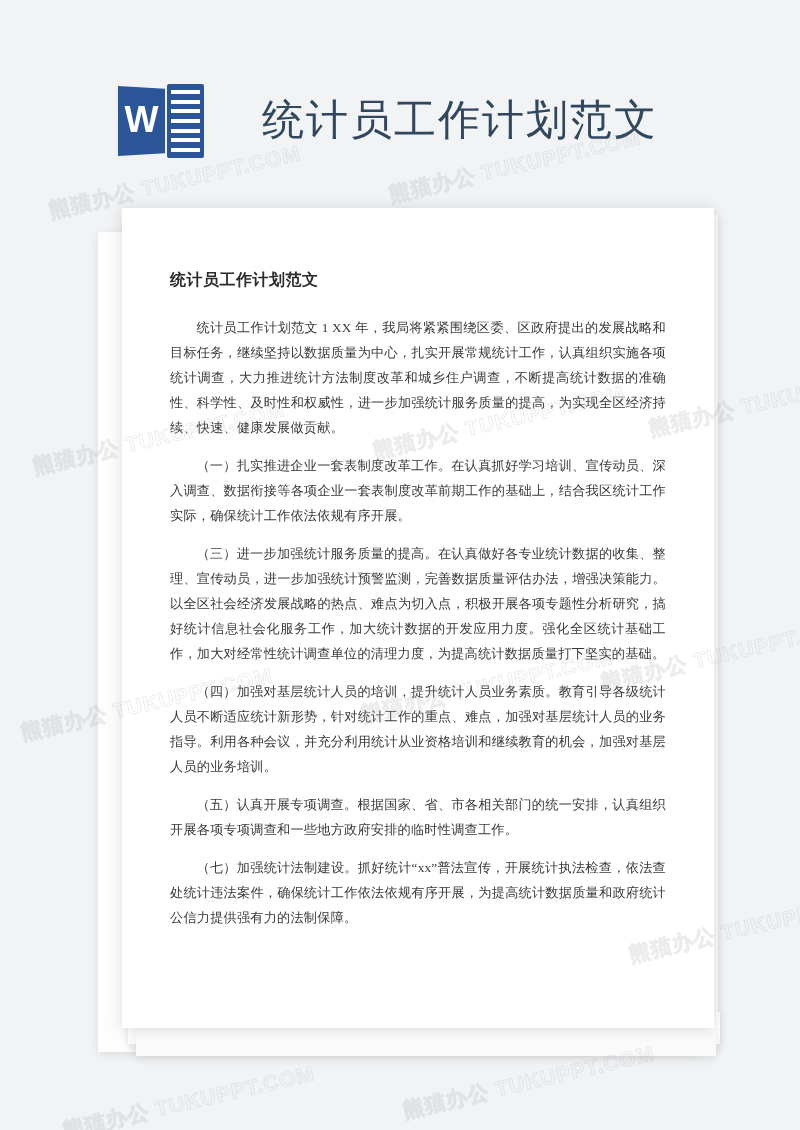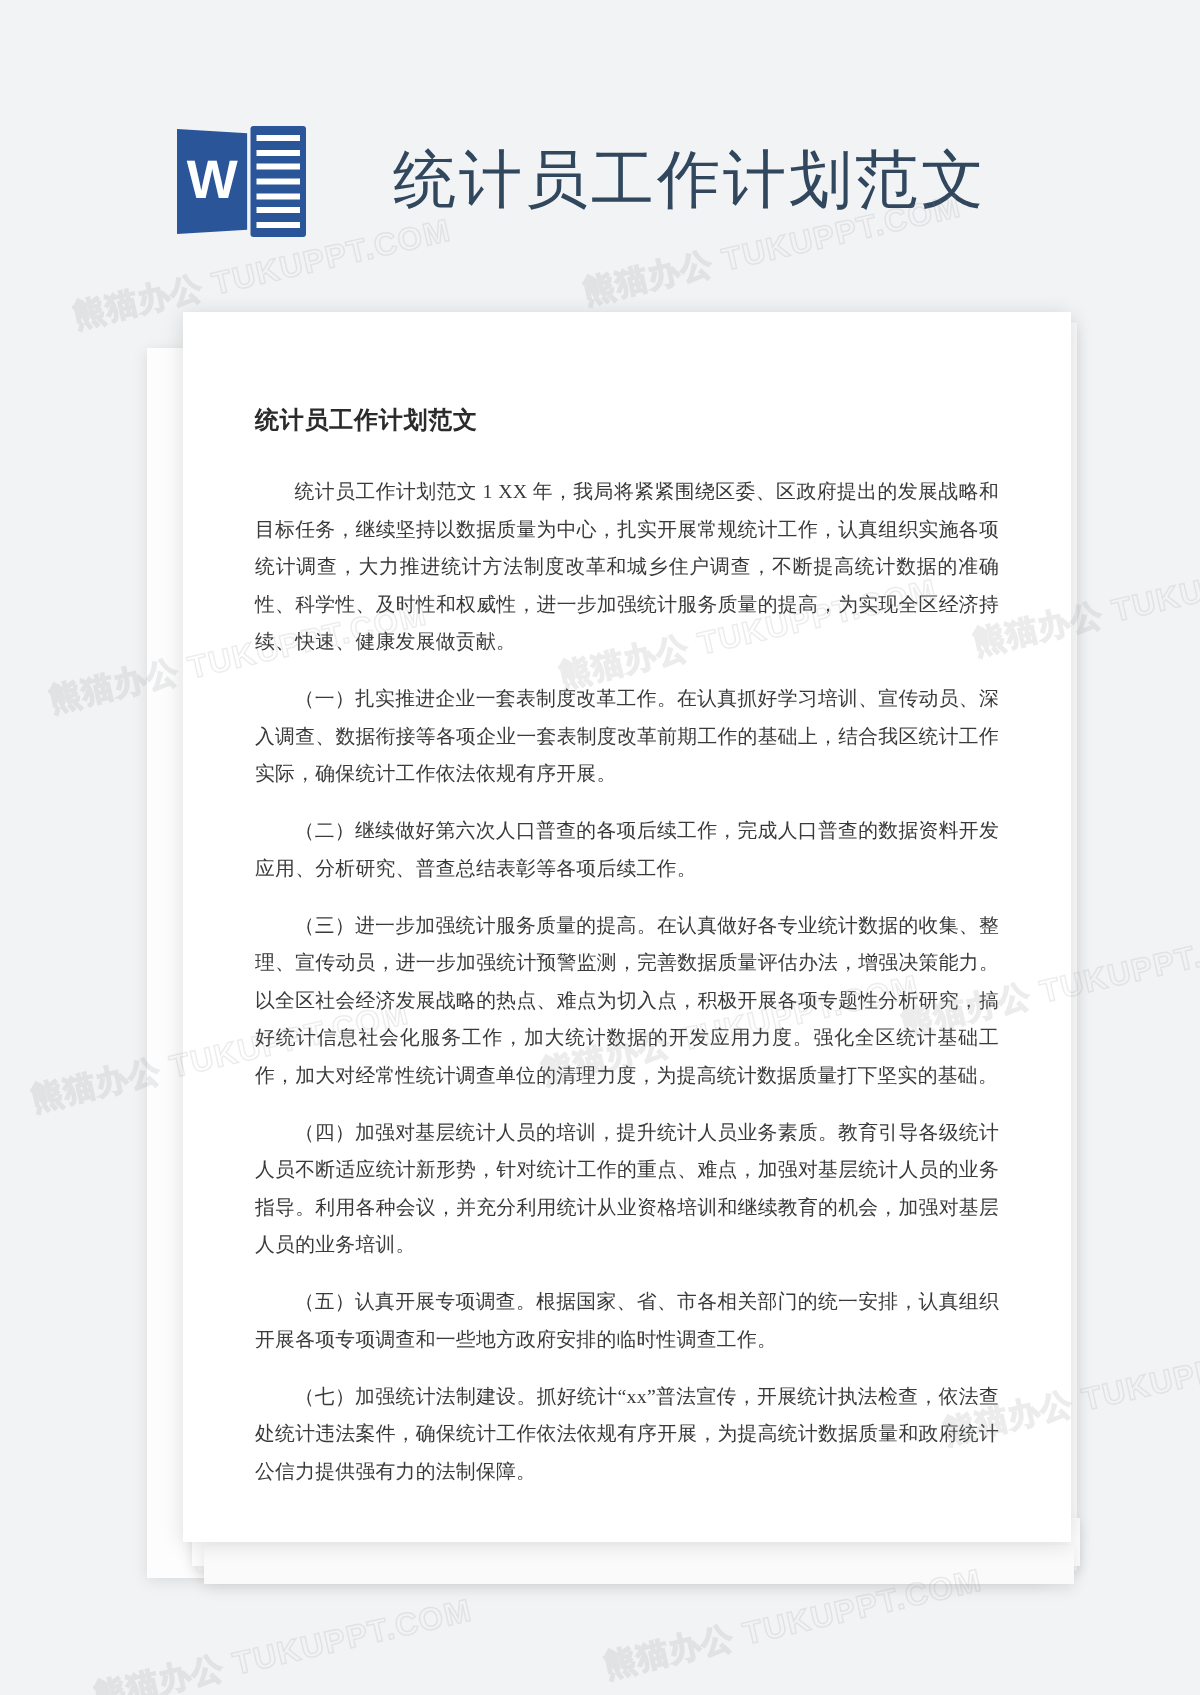--- a/index.html
+++ b/index.html
@@ -201,21 +201,20 @@
 <div class="stack sheet-back-left"></div>
 <div class="stack sheet-back-right"></div>
 <div class="stack sheet-bottom-1"></div>
 <div class="stack sheet-bottom-2"></div>
 
 <div class="page">
   <div class="page-inner">
     <h1 class="doc-title">统计员工作计划范文</h1>
     <p class="para">统计员工作计划范文 1 XX 年，我局将紧紧围绕区委、区政府提出的发展战略和目标任务，继续坚持以数据质量为中心，扎实开展常规统计工作，认真组织实施各项统计调查，大力推进统计方法制度改革和城乡住户调查，不断提高统计数据的准确性、科学性、及时性和权威性，进一步加强统计服务质量的提高，为实现全区经济持续、快速、健康发展做贡献。</p>
     <p class="para">（一）扎实推进企业一套表制度改革工作。在认真抓好学习培训、宣传动员、深入调查、数据衔接等各项企业一套表制度改革前期工作的基础上，结合我区统计工作实际，确保统计工作依法依规有序开展。</p>
-    <p class="para">（二）继续做好第六次人口普查的各项后续工作，完成人口普查的数据资料开发应用、分析研究、普查总结表彰等各项后续工作。</p>
     <p class="para">（三）进一步加强统计服务质量的提高。在认真做好各专业统计数据的收集、整理、宣传动员，进一步加强统计预警监测，完善数据质量评估办法，增强决策能力。以全区社会经济发展战略的热点、难点为切入点，积极开展各项专题性分析研究，搞好统计信息社会化服务工作，加大统计数据的开发应用力度。强化全区统计基础工作，加大对经常性统计调查单位的清理力度，为提高统计数据质量打下坚实的基础。</p>
     <p class="para">（四）加强对基层统计人员的培训，提升统计人员业务素质。教育引导各级统计人员不断适应统计新形势，针对统计工作的重点、难点，加强对基层统计人员的业务指导。利用各种会议，并充分利用统计从业资格培训和继续教育的机会，加强对基层人员的业务培训。</p>
     <p class="para">（五）认真开展专项调查。根据国家、省、市各相关部门的统一安排，认真组织开展各项专项调查和一些地方政府安排的临时性调查工作。</p>
     <p class="para">（七）加强统计法制建设。抓好统计“xx”普法宣传，开展统计执法检查，依法查处统计违法案件，确保统计工作依法依规有序开展，为提高统计数据质量和政府统计公信力提供强有力的法制保障。</p>
 
   </div>
 </div>
 
 <div class="watermark-layer">
   <div class="wm" style="left:46px;  top:168px;">熊猫办公 TUKUPPT.COM</div>

